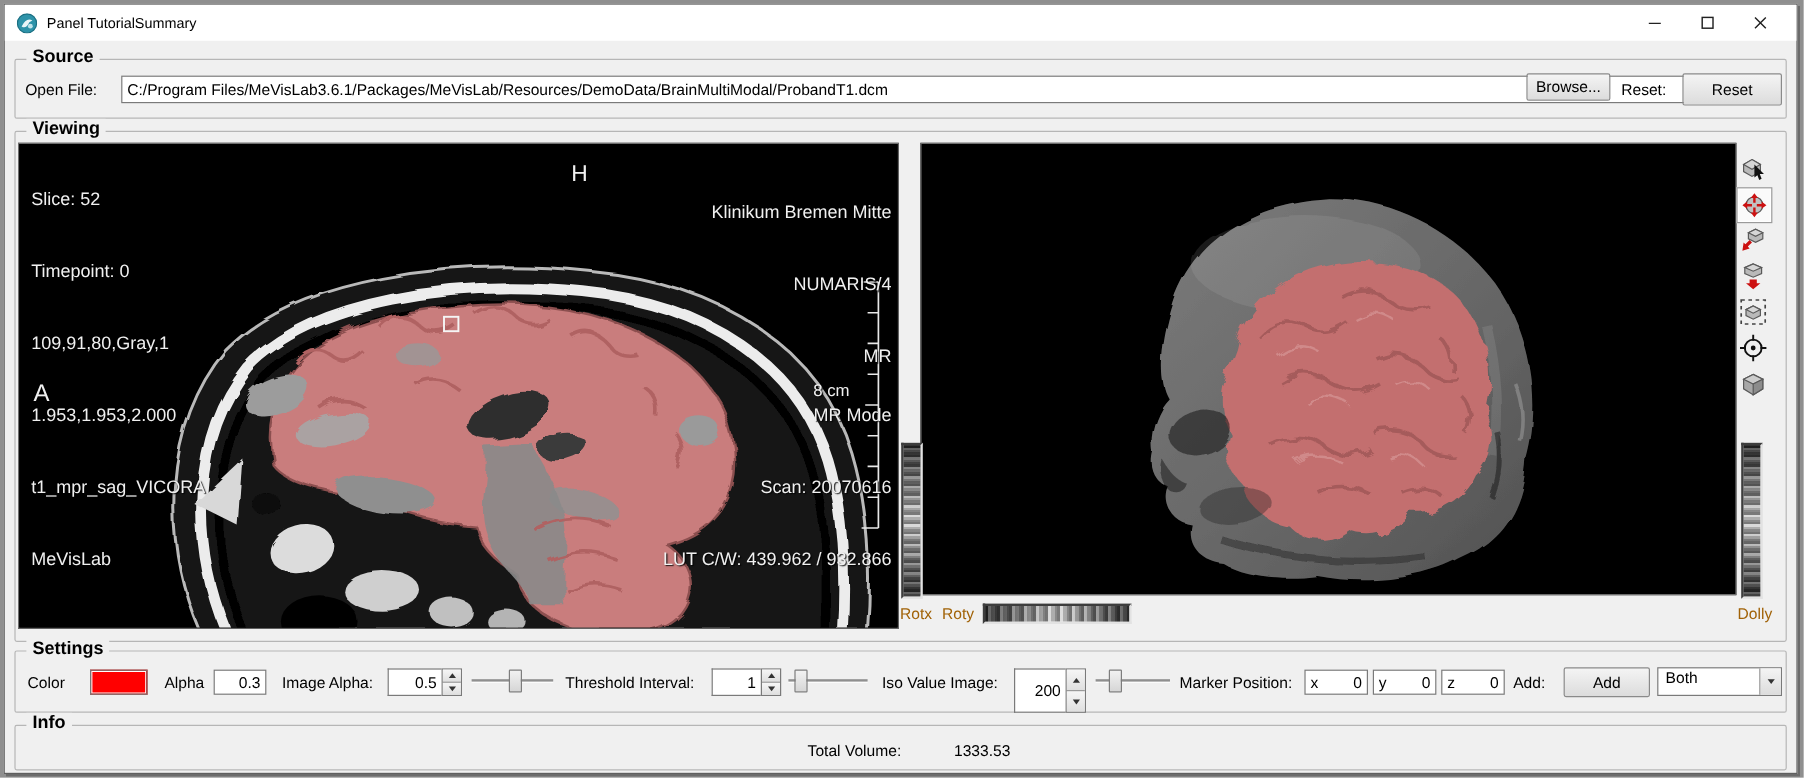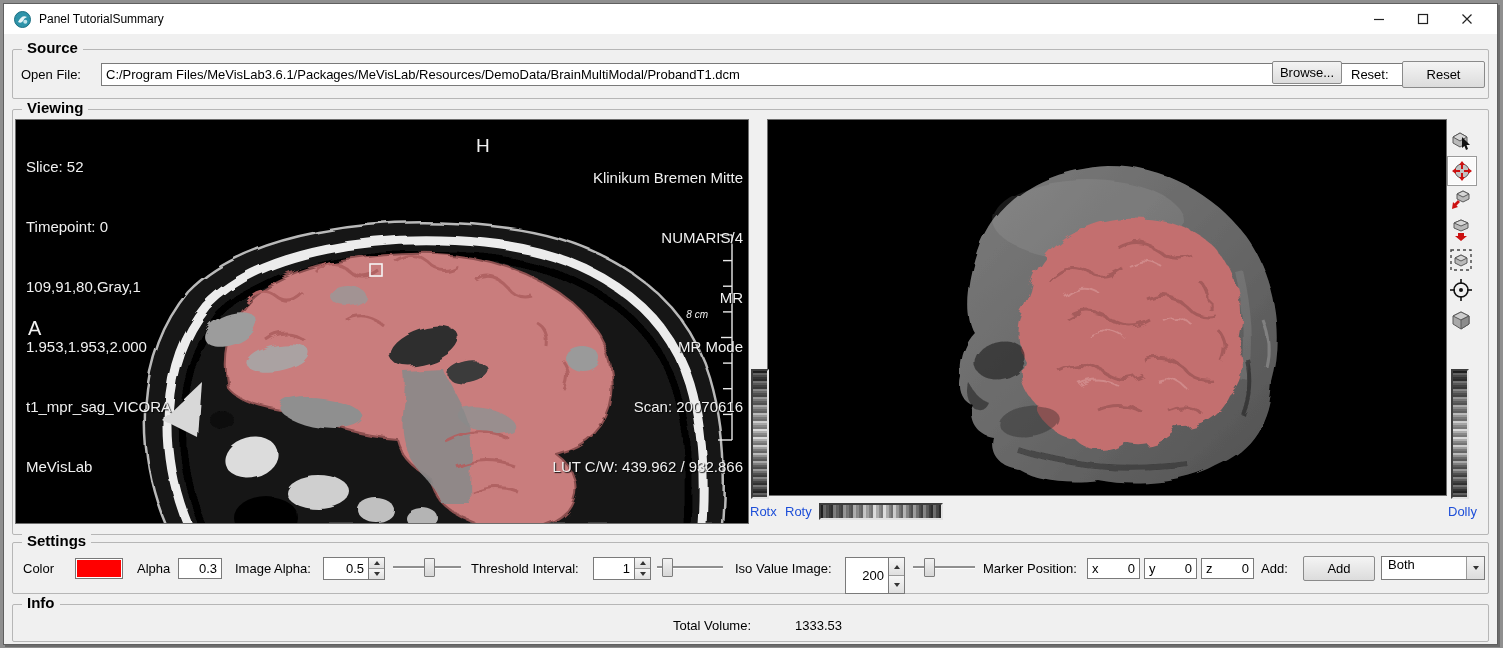--- a/index.html
+++ b/index.html
@@ -65,21 +65,21 @@
   .ov.r{text-align:right;}
   
   .wheel-v{position:absolute;width:18px;border:2px solid;border-color:#3d3d3d #e2e2e2 #e2e2e2 #3d3d3d;box-sizing:border-box;
     background:repeating-linear-gradient(180deg,#3f3f3f 0 2px,#c9c9c9 2px 4px,#8a8a8a 4px 6px,#585858 6px 8px);}
   .wheel-v::after{content:"";position:absolute;inset:0;
     background:linear-gradient(180deg,rgba(0,0,0,.55),rgba(255,255,255,.30) 45%,rgba(255,255,255,.30) 55%,rgba(0,0,0,.55));}
   .wheel-h{position:absolute;height:17px;border:2px solid;border-color:#3d3d3d #e2e2e2 #e2e2e2 #3d3d3d;box-sizing:border-box;
     background:repeating-linear-gradient(90deg,#3f3f3f 0 2px,#cecece 2px 5px,#8a8a8a 5px 8px,#585858 8px 10px);}
   .wheel-h::after{content:"";position:absolute;inset:0;
     background:linear-gradient(90deg,rgba(0,0,0,.55),rgba(255,255,255,.30) 45%,rgba(255,255,255,.30) 55%,rgba(0,0,0,.55));}
-  .small-lbl{position:absolute;font-size:13px;color:#1d4ed8;white-space:nowrap;}
+  .small-lbl{position:absolute;font-size:13px;color:#a16207;white-space:nowrap;}
   
   .tb-btn{position:absolute;width:28px;height:28px;display:flex;align-items:center;justify-content:center;}
   .tb-btn.sel{background:#fafafa;border:1px solid #9a9a9a;box-shadow:inset 0 0 0 1px #fff;}
 </style>
 </head>
 <body>
 
 <div class="window">
 
   <div class="titlebar">
@@ -219,21 +219,21 @@
       <div>t1_mpr_sag_VICORA</div>
       <div>MeVisLab</div>
     </div>
     <div class="ov r" style="right:5px;bottom:6px;">
       <div>MR Mode</div>
       <div>Scan: 20070616</div>
       <div>LUT C/W: 439.962 / 932.866</div>
     </div>
     <div class="ov" style="left:460px;top:16px;font-size:19px;">H</div>
     <div class="ov" style="left:12px;top:198px;font-size:20px;">A</div>
-    <div class="ov" style="right:40px;top:185px;font-size:10px;font-style:italic;">8 cm</div>
+    <div class="ov" style="right:40px;top:195px;font-size:14px;">8 cm</div>
   </div>
 
   <div class="viewer" style="left:763px;top:115px;width:680px;height:377px;">
     <svg width="680" height="377" viewBox="0 0 680 377" style="position:absolute;left:0;top:0;">
       <defs>
         <linearGradient id="skullGrad" x1="0" y1="0" x2="1" y2="1">
           <stop offset="0" stop-color="#7d7d7d"></stop>
           <stop offset=".55" stop-color="#636363"></stop>
           <stop offset="1" stop-color="#474747"></stop>
         </linearGradient>

